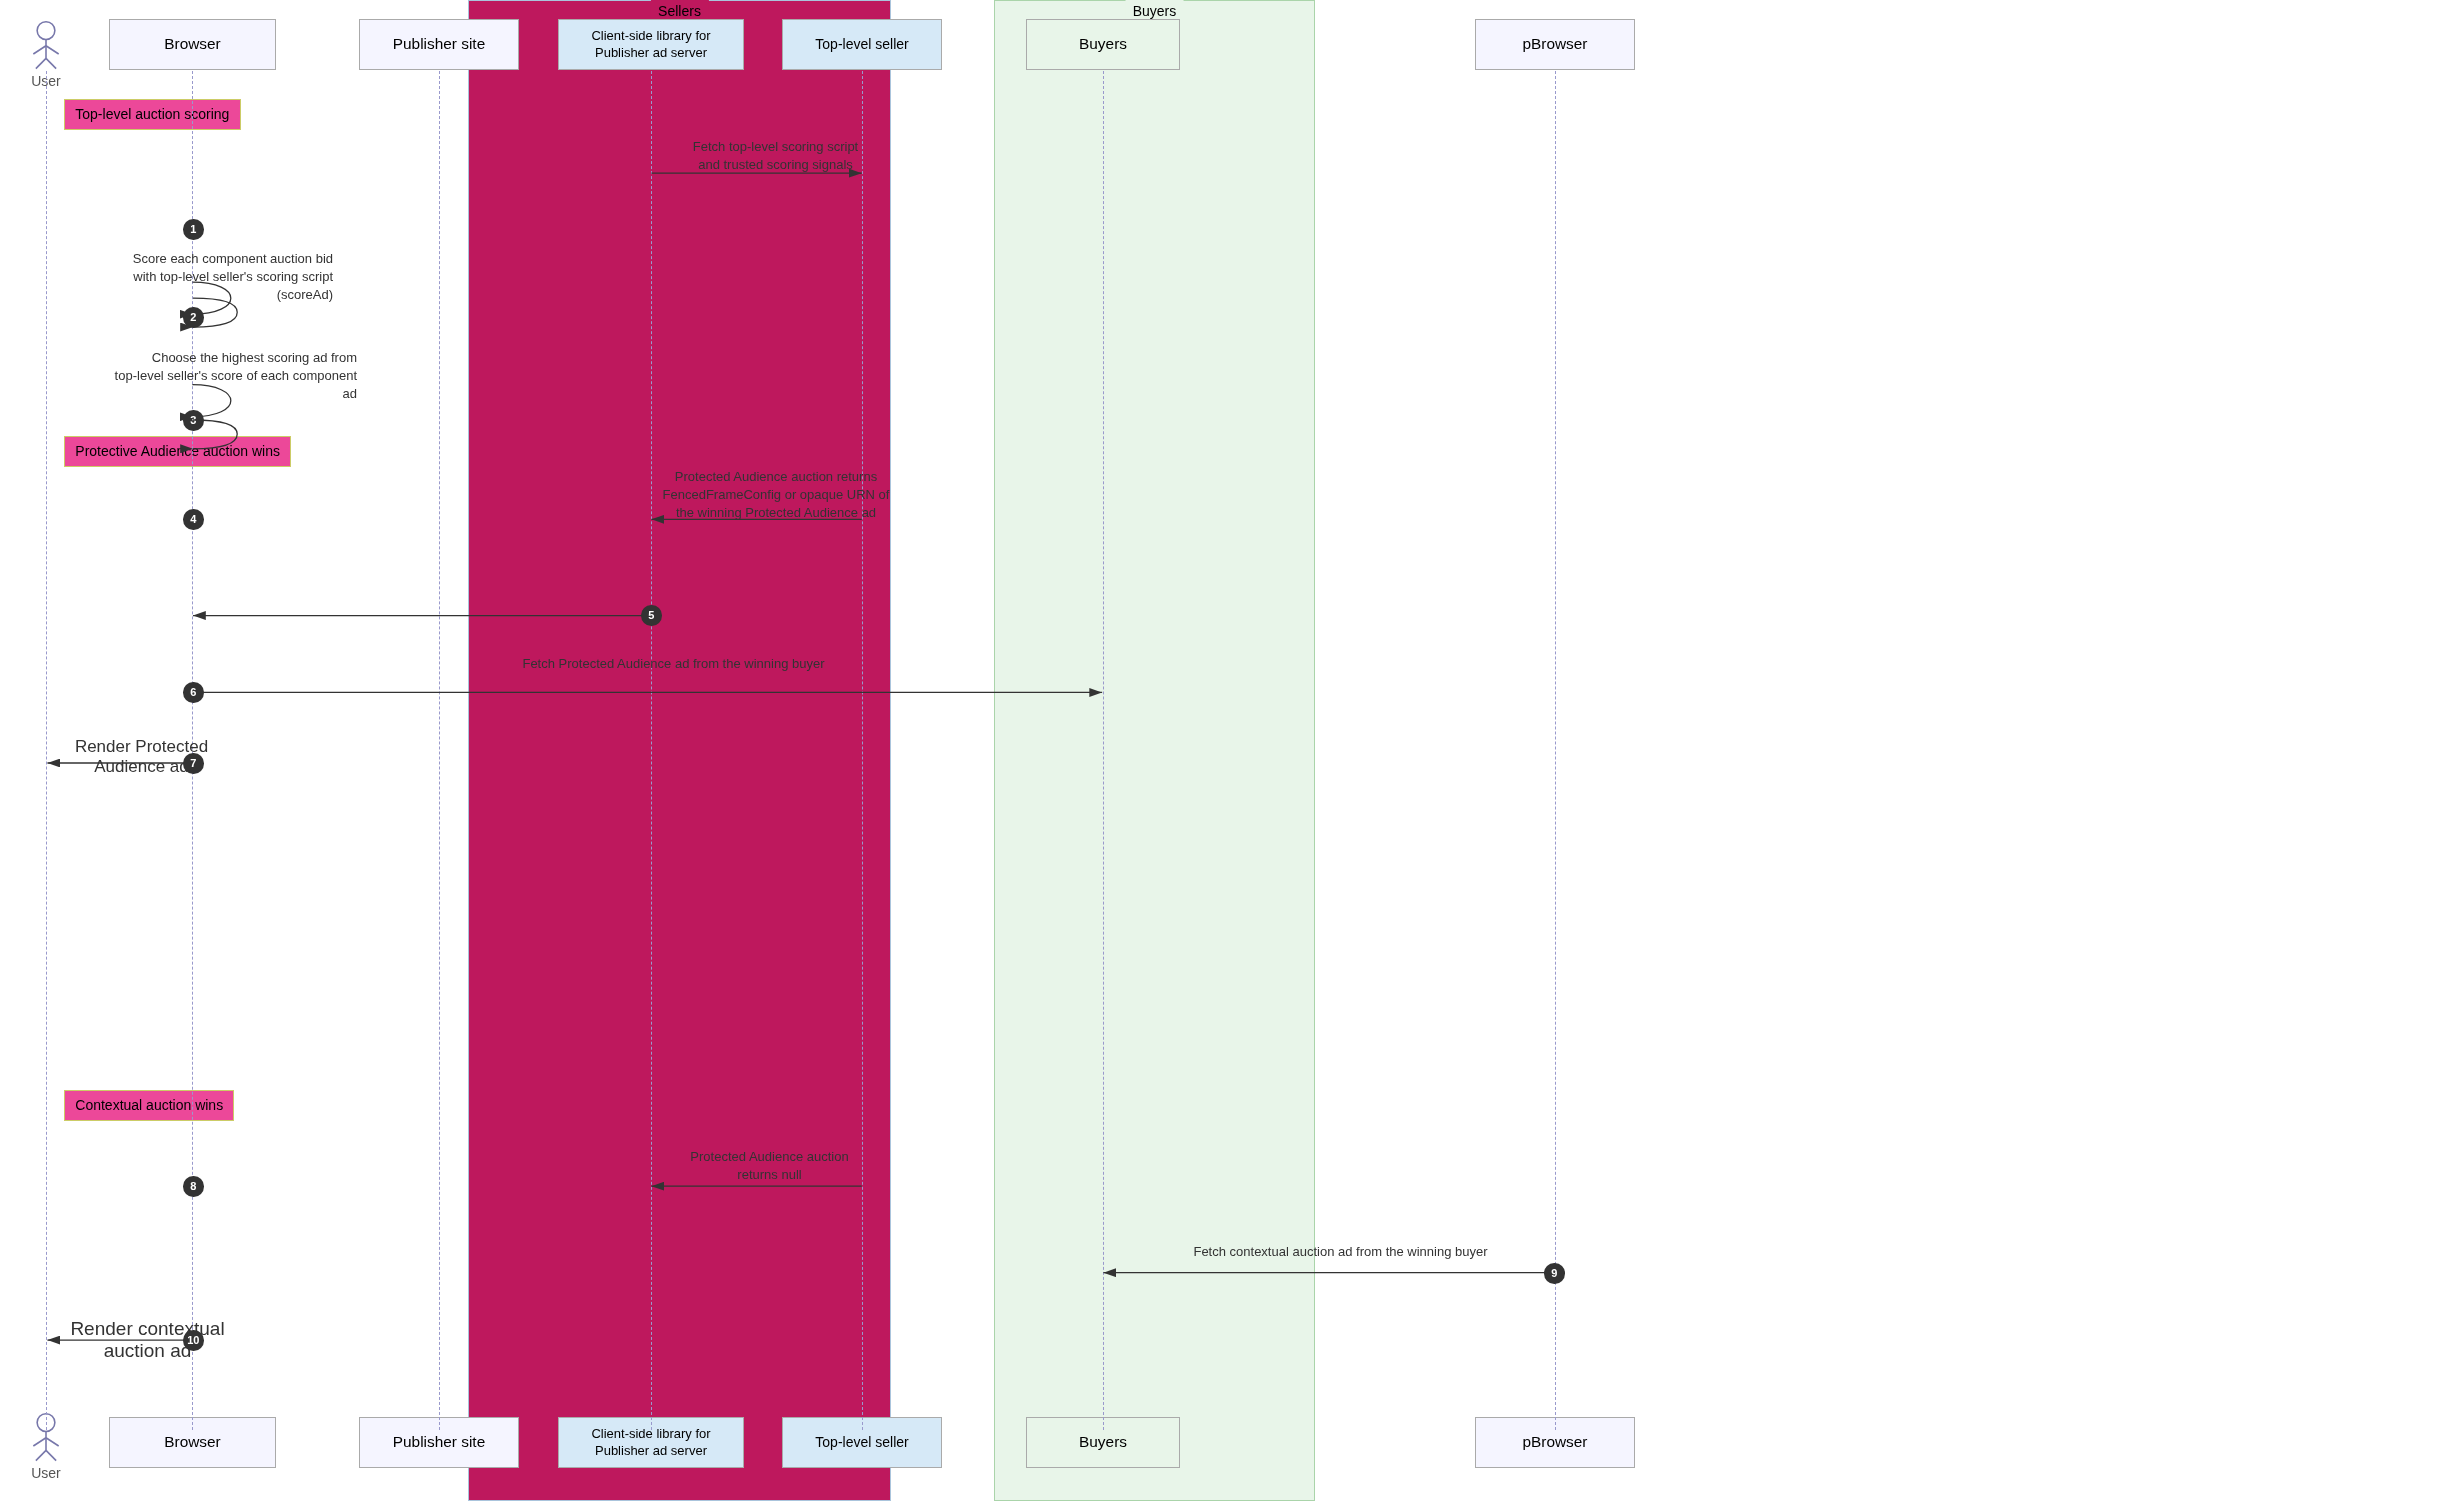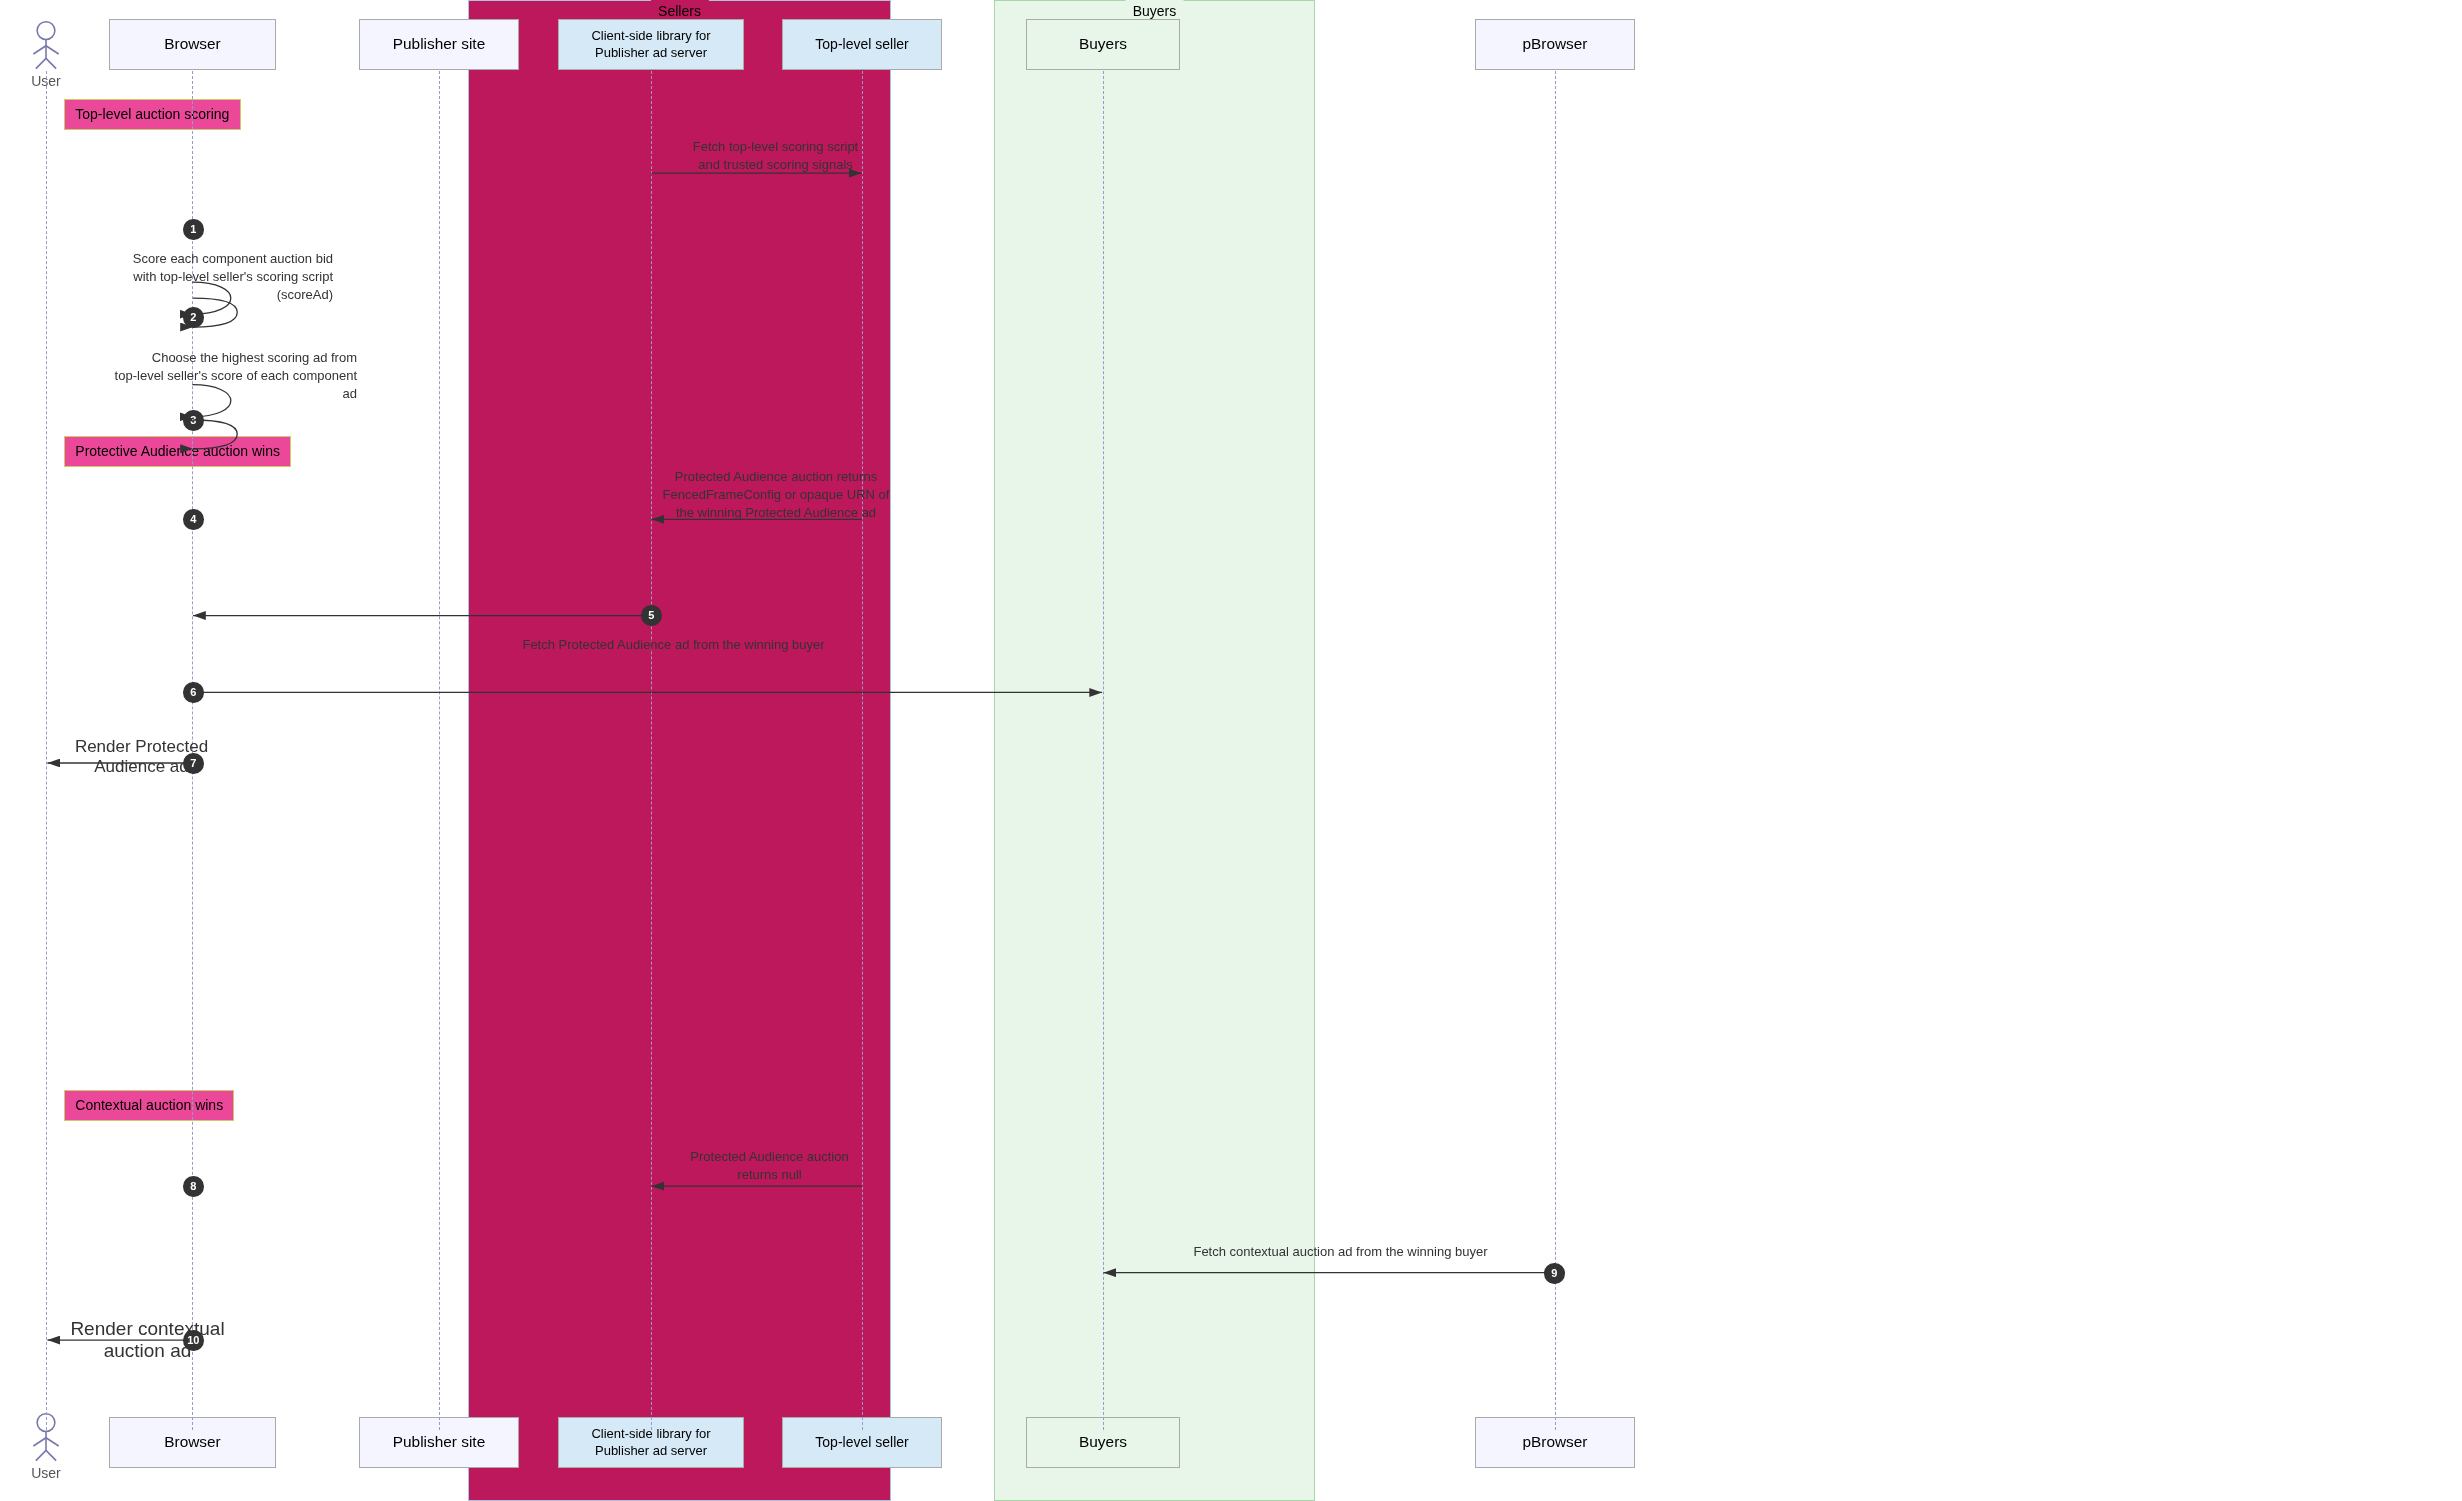--- a/index.html
+++ b/index.html
@@ -265,21 +265,21 @@
 
   <div class="arrow-label" style="left:83px; top:349px; width:250px; text-align:right; font-size:13px; line-height:1.4;margin-left:24px;">
     Choose the highest scoring ad from<br>top-level seller's score of each component ad
   </div>
 
   <div class="arrow-label" style="left:654px; top:468px; width:244px; text-align:center; font-size:13px; line-height:1.4;">
     Protected Audience auction returns<br>FencedFrameConfig or opaque URN of<br>the winning Protected Audience ad
   </div>
 
 
-  <div class="arrow-label" style="left:385px; top:637px; width:577px; text-align:center; font-size:13px;">
+  <div class="arrow-label" style="left:385px; top:656px; width:577px; text-align:center; font-size:13px;">
     Fetch Protected Audience ad from the winning buyer
   </div>
 
   <div class="arrow-label" style="left:58px; top:737px; width:167px; font-size:17px;text-align:center;">
     Render Protected Audience ad
   </div>
 
   <div class="arrow-label" style="left:654px; top:1148px; width:231px; text-align:center; font-size:13px; line-height:1.4;">
     Protected Audience auction<br>returns null
   </div>

